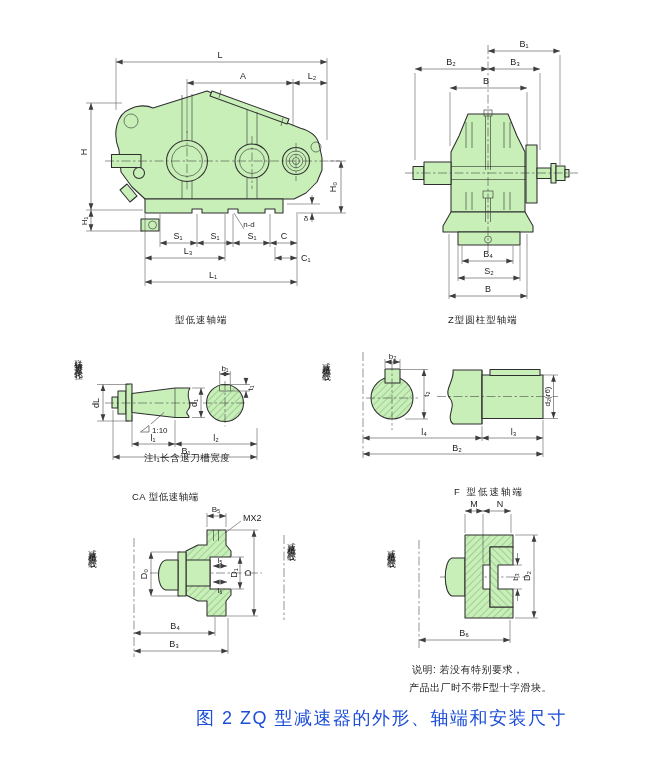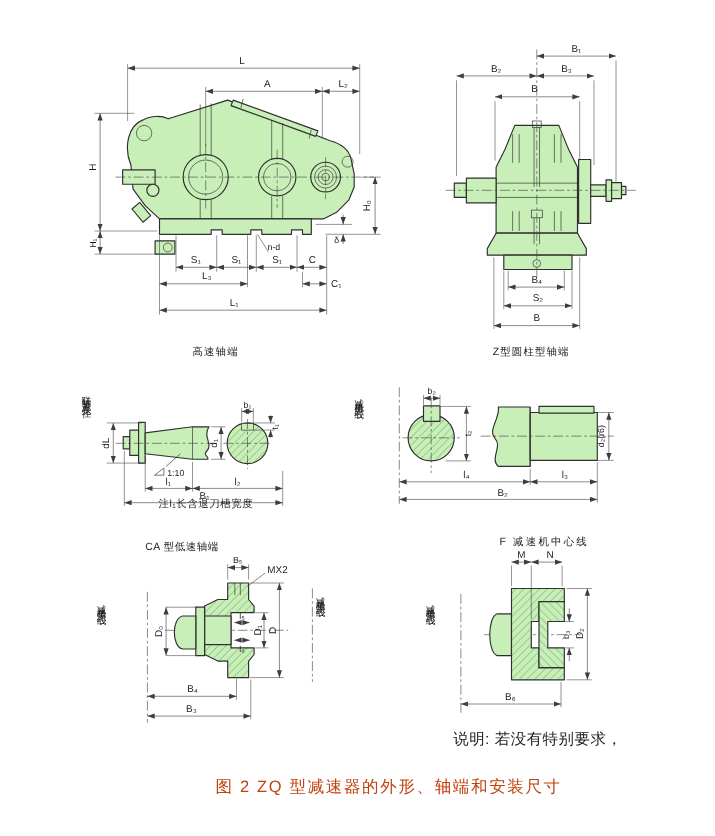--- a/index.html
+++ b/index.html
@@ -14,22 +14,22 @@
   .olf{stroke:var(--line);stroke-width:1.05;fill:var(--body-fill);stroke-linejoin:round}
   .olh{stroke:var(--line);stroke-width:1.05;stroke-linejoin:round}
   .thin{stroke:var(--line);stroke-width:.6;fill:none}
   .dim{stroke:var(--dim);stroke-width:.55;fill:none}
   .ext{stroke:var(--dim);stroke-width:.5;fill:none}
   .cl{stroke:var(--dim);stroke-width:.55;fill:none;stroke-dasharray:9 2.5 2.5 2.5}
   .lbl{font-size:9px;fill:var(--text)}
   .lbl8{font-size:8px;fill:var(--text)}
   .cn{position:absolute;color:var(--text);font-size:9.5px;letter-spacing:1px;white-space:nowrap}
   .vert{writing-mode:vertical-rl;font-size:8.5px;letter-spacing:2px}
-  .note{font-size:14px;letter-spacing:.5px}
-  .figcap{font-size:15px;letter-spacing:1.5px;color:#c2410c}
+  .note{font-size:10px;letter-spacing:.5px}
+  .figcap{font-size:18px;letter-spacing:1.5px;color:#1d4ed8}
 </style>
 </head>
 <body>
 
 <div class="page">
 <svg width="650" height="760" viewBox="0 0 650 760">
   <defs>
     <marker id="arr" viewBox="0 0 10 10" markerWidth="7" markerHeight="7" refX="9.5" refY="5" orient="auto-start-reverse" markerUnits="userSpaceOnUse">
       <path d="M0,1.6 L9.5,5 L0,8.4 Z" style="fill:var(--dim)"></path>
     </marker>
@@ -344,25 +344,26 @@
 
     <text class="lbl" x="474" y="507" text-anchor="middle">M</text>
     <text class="lbl" x="500" y="507" text-anchor="middle">N</text>
     <text class="lbl8" x="517.5" y="577" text-anchor="middle" transform="rotate(-90 517.5 577)">b₃</text>
     <text class="lbl" x="530" y="576" text-anchor="middle" transform="rotate(-90 530 576)">D₂</text>
     <text class="lbl" x="464" y="636" text-anchor="middle">B₆</text>
   </g>
 </svg>
 
 
-<div class="cn" style="left:175px;top:314px">高速轴端</div>
+<div class="cn" style="left:175px;top:314px">型低速轴端</div>
 <div class="cn" style="left:448px;top:314px">Z型圆柱型轴端</div>
 <div class="cn vert" style="left:73px;top:353px">联轴节最小孔径</div>
 <div class="cn" style="left:144px;top:452px;letter-spacing:.5px">注l₁长含退刀槽宽度</div>
 <div class="cn vert" style="left:321px;top:356px">减速机中心线</div>
 <div class="cn" style="left:132px;top:491px;letter-spacing:.5px">CA 型低速轴端</div>
 <div class="cn vert" style="left:87px;top:543px">减速机中心线</div>
 <div class="cn vert" style="left:286px;top:536px">减速机中心线</div>
-<div class="cn" style="left:454px;top:486px;letter-spacing:2px">F 减速机中心线</div>
+<div class="cn" style="left:454px;top:486px;letter-spacing:2px">F 型低速轴端</div>
 <div class="cn vert" style="left:386px;top:543px">减速机中心线</div>
 <div class="cn note" style="left:412px;top:663px">说明: 若没有特别要求，</div>
+<div class="cn note" style="left:409px;top:681px">产品出厂时不带F型十字滑块。</div>
 <div class="cn figcap" style="left:196px;top:706px">图 2  ZQ 型减速器的外形、轴端和安装尺寸</div>
 </div>
 
 </body></html>

